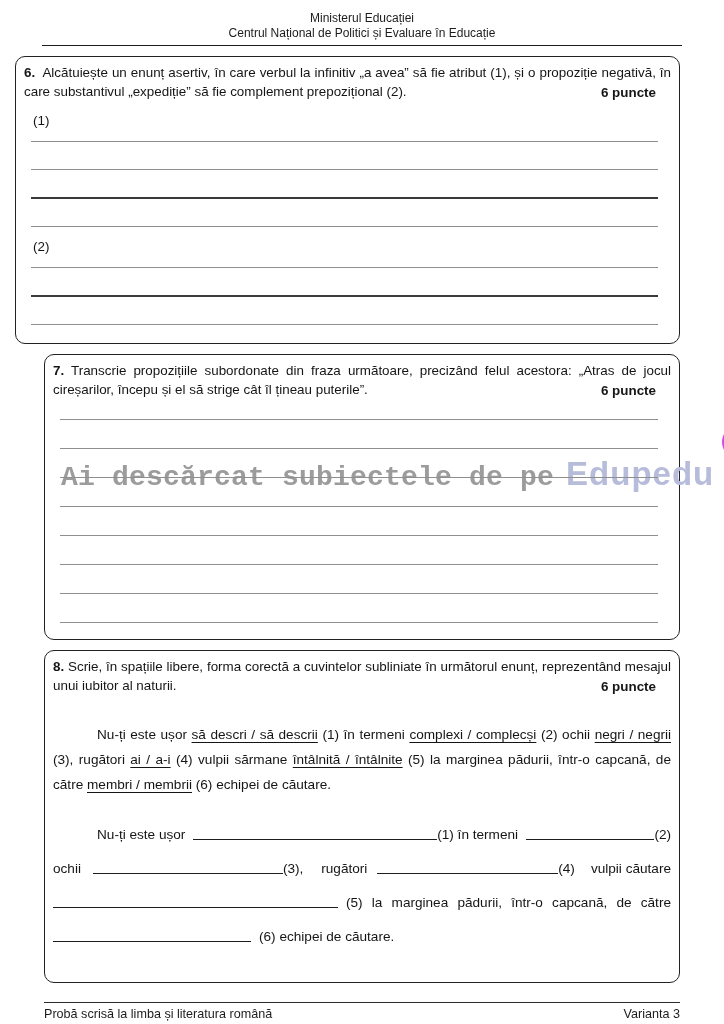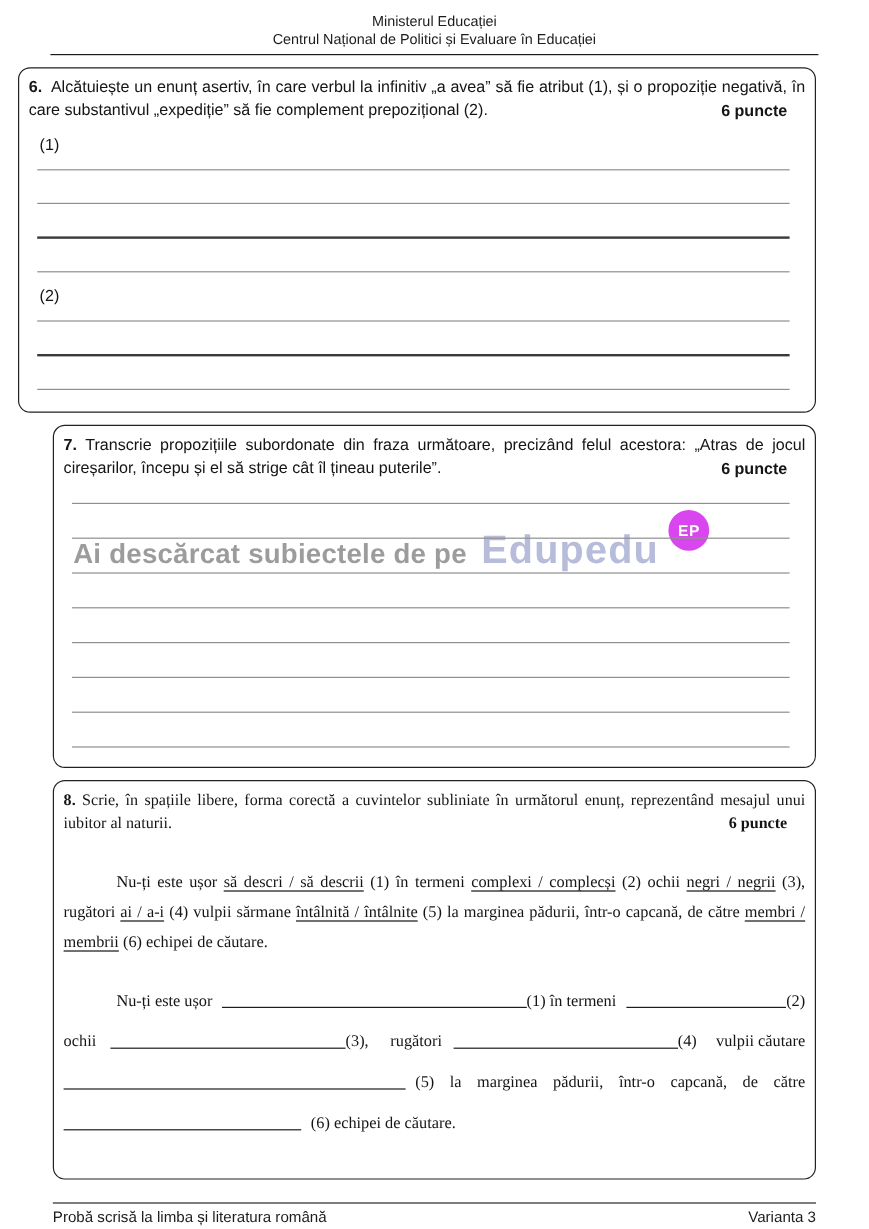--- a/index.html
+++ b/index.html
@@ -40,31 +40,31 @@
 
   
   .rules7 { position: relative; }
   .rules7 .rule { margin-top: 28px; }
   .rules7 .rule.first { margin-top: 20px; }
   .q7 { padding-bottom: 16px; }
   .watermark {
     position: absolute; left: 8px; top: 20px; z-index: 0;
     display: flex; align-items: baseline; white-space: nowrap;
   }
-  .wm-prefix { font-weight: bold; font-size: 23px; letter-spacing: 0.2px; }
-  .wm-brand { font-weight: bold; font-size: 33px; margin-left: 12px; letter-spacing: 1px; }
+  .wm-prefix { font-weight: bold; font-size: 28px; letter-spacing: 0.2px; font-family: Liberation Mono, monospace; }
+  .wm-brand { font-weight: bold; font-size: 33px; margin-left: 12px; letter-spacing: 1px; margin-top: 16px; }
   .wm-badge {
     width: 34px; height: 34px; border-radius: 50%;
     color: #ffffff; font-weight: bold; font-size: 13px; letter-spacing: 0.5px;
     display: inline-flex; align-items: center; justify-content: center;
     margin-left: 8px; align-self: flex-start; transform: translateY(-14px);
   }
 
   
-  .q8 { padding-bottom: 38px; font-family: Liberation Serif, serif; }
+  .q8 { padding-bottom: 38px; }
   .sentence { margin: 28px 0 0; font-size: 13.6px; line-height: 1.82; text-align: justify; text-indent: 44px; }
   .sentence .u { text-decoration: underline; text-underline-offset: 3px; }
   .fills { margin-top: 24px; font-size: 13.6px; }
   .fill-line { display: flex; align-items: flex-end; margin-top: 14px; height: 20px; white-space: nowrap; }
   .fill-line > span { flex-shrink: 0; }
   .blank { height: 0; border-bottom: 1.4px solid #1d1d1d; margin-bottom: 2px; }
   .blank.g19 { flex-grow: 1.9; }
   .blank.g105 { flex-grow: 1.05; }
   .blank.g1 { flex-grow: 1; }
   .blank.w285 { width: 285px; }
@@ -84,21 +84,21 @@
   }
   .page-number { text-align: center; font-size: 13px; margin-top: 4px; }
 </style>
 </head>
 <body>
 
 <div class="page">
 
   <div class="header">
     <div>Ministerul Educației</div>
-    <div>Centrul Național de Politici și Evaluare în Educației</div>
+    <div>Centrul Național de Politici și Evaluare în Educație</div>
   </div>
   <div class="header-rule"></div>
 
   <div class="qbox q6">
     <div class="qhead">
       <p class="qtext"><span class="qnum">6.</span>&nbsp; <span>Alcătuiește un enunț asertiv, în care verbul la infinitiv „a avea” să fie atribut (1), și o propoziție negativă, în care substantivul „expediție” să fie complement prepozițional (2).</span></p>
       <span class="points">6 puncte</span>
     </div>
     <div class="blank-label">(1)</div>
     <div class="rule first"></div>

